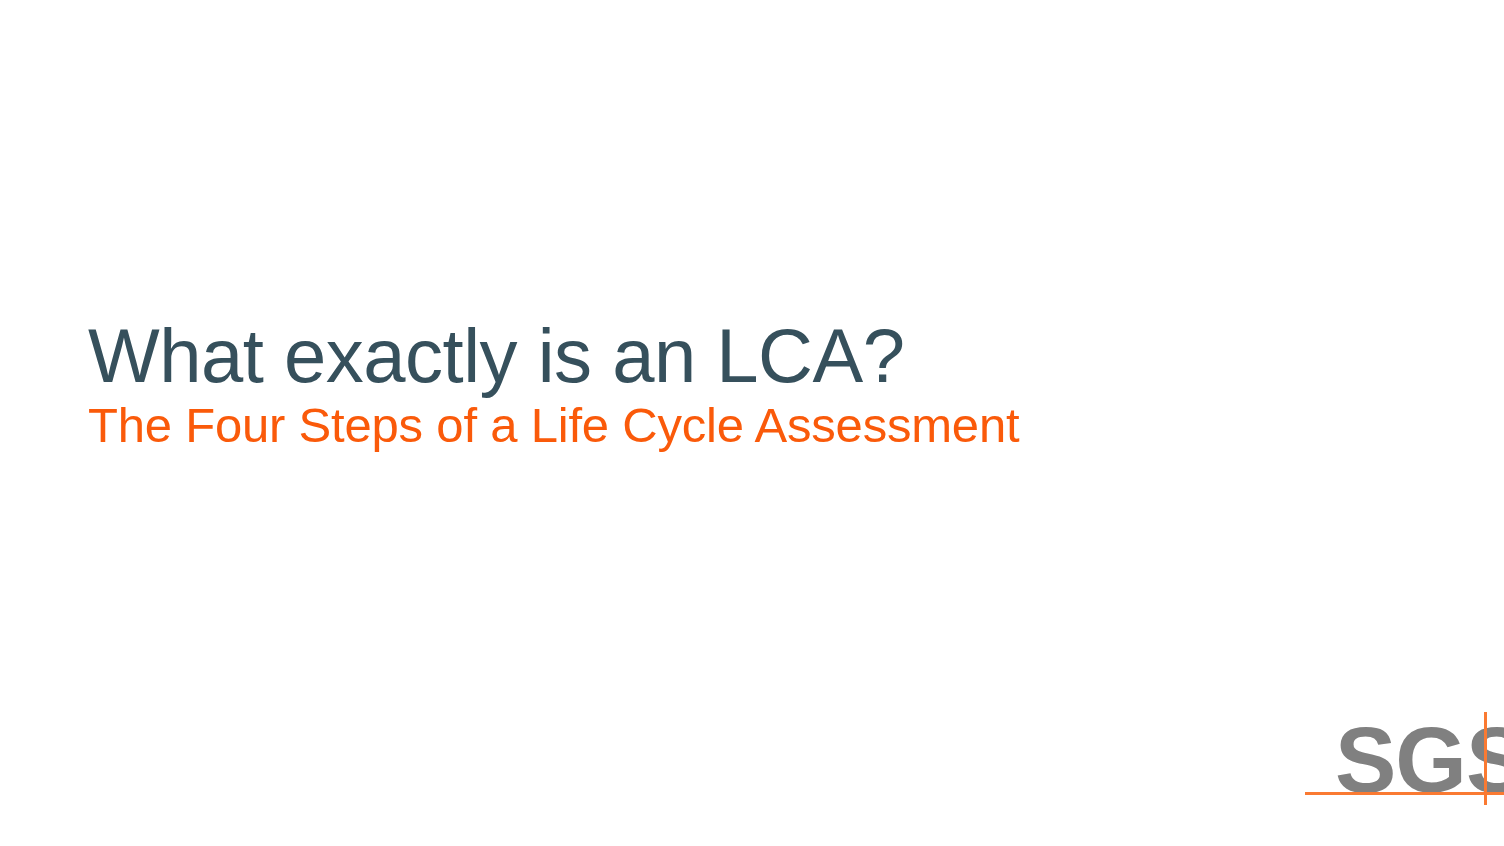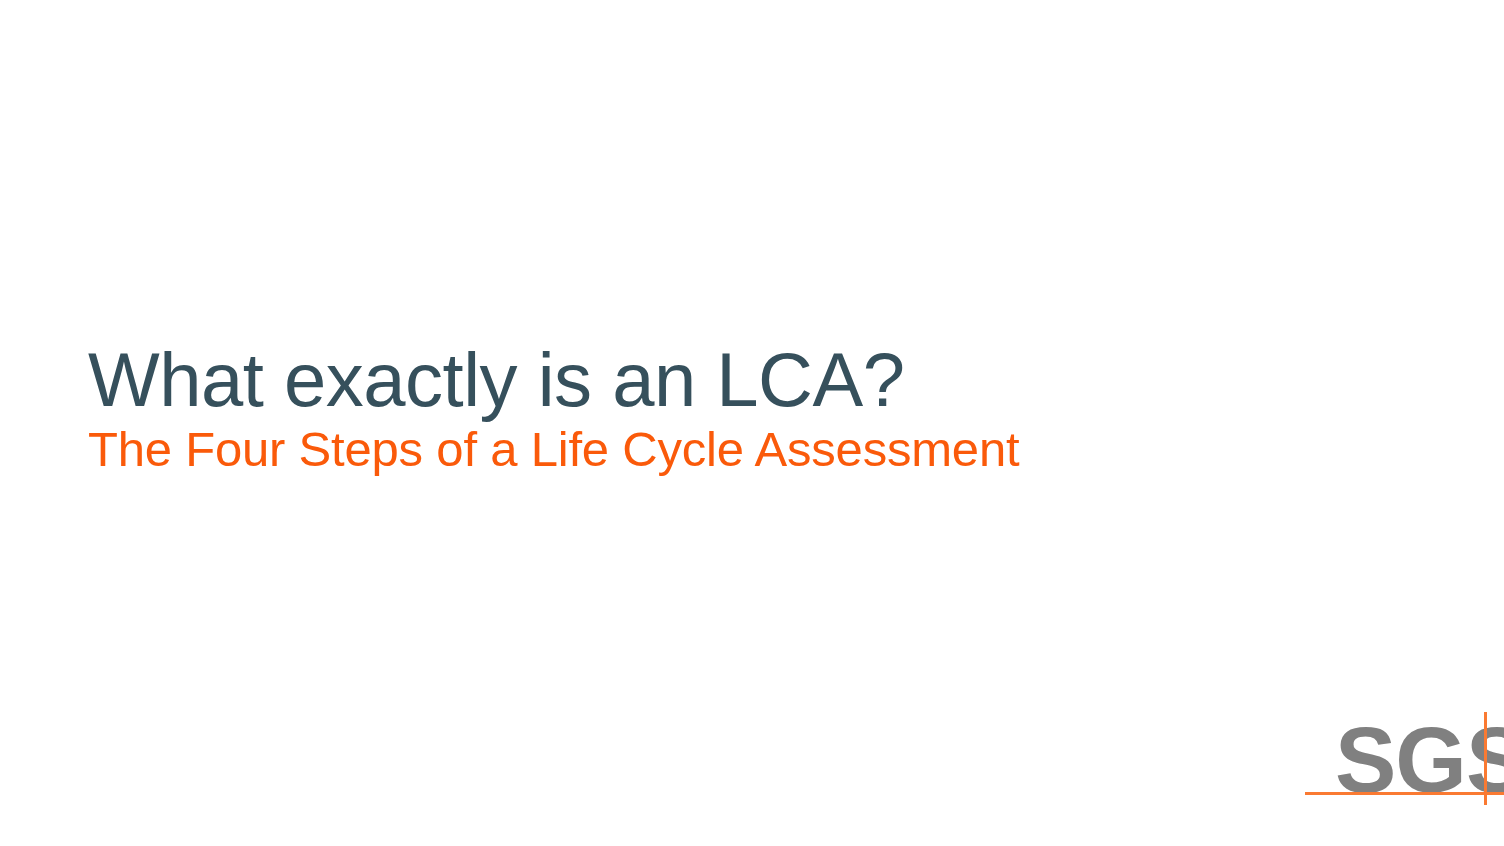--- a/index.html
+++ b/index.html
@@ -19,21 +19,21 @@
     position: relative;
     width: 1504px;
     height: 846px;
     background: #ffffff;
   }
 
   
   .title-block {
     position: absolute;
     left: 88px;
-    top: 340px;
+    top: 316px;
     width: 1260px;
   }
 
   .slide-title {
     font-family: "Liberation Sans", sans-serif;
     font-size: 76px;
     font-weight: 300;
     line-height: 1.06;
     letter-spacing: -0.5px;
     color: #36505c;

